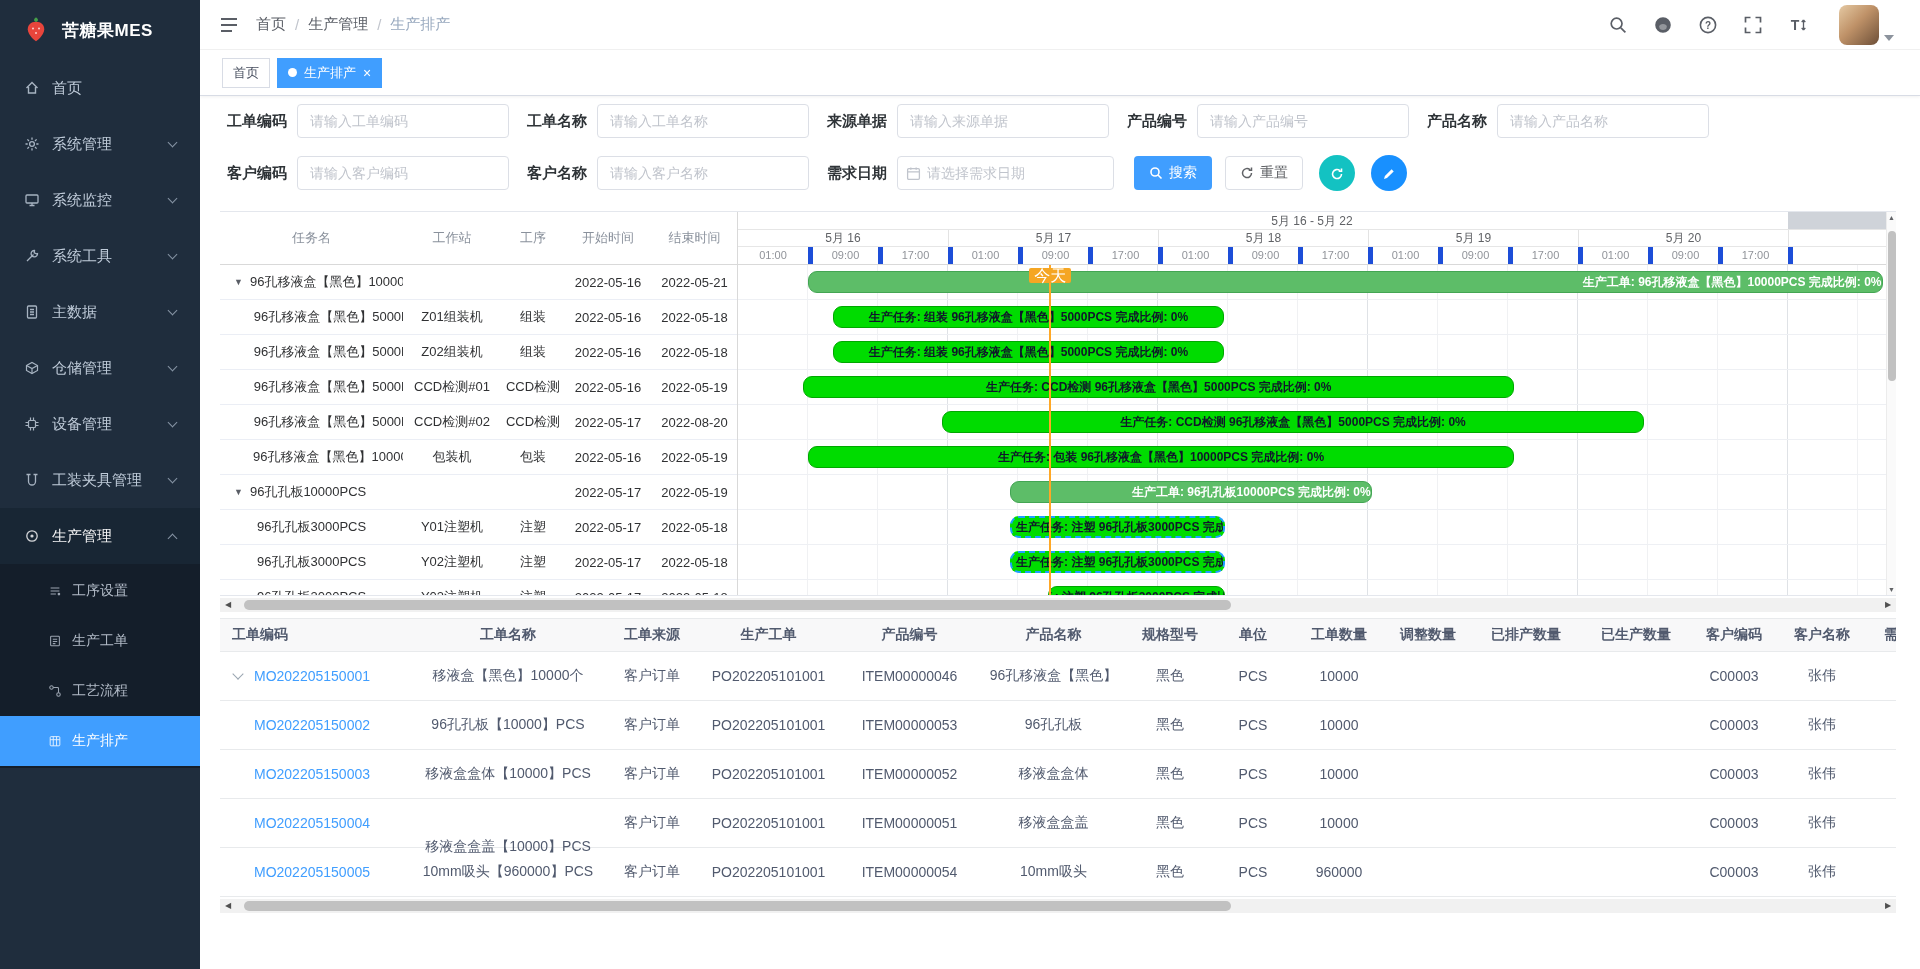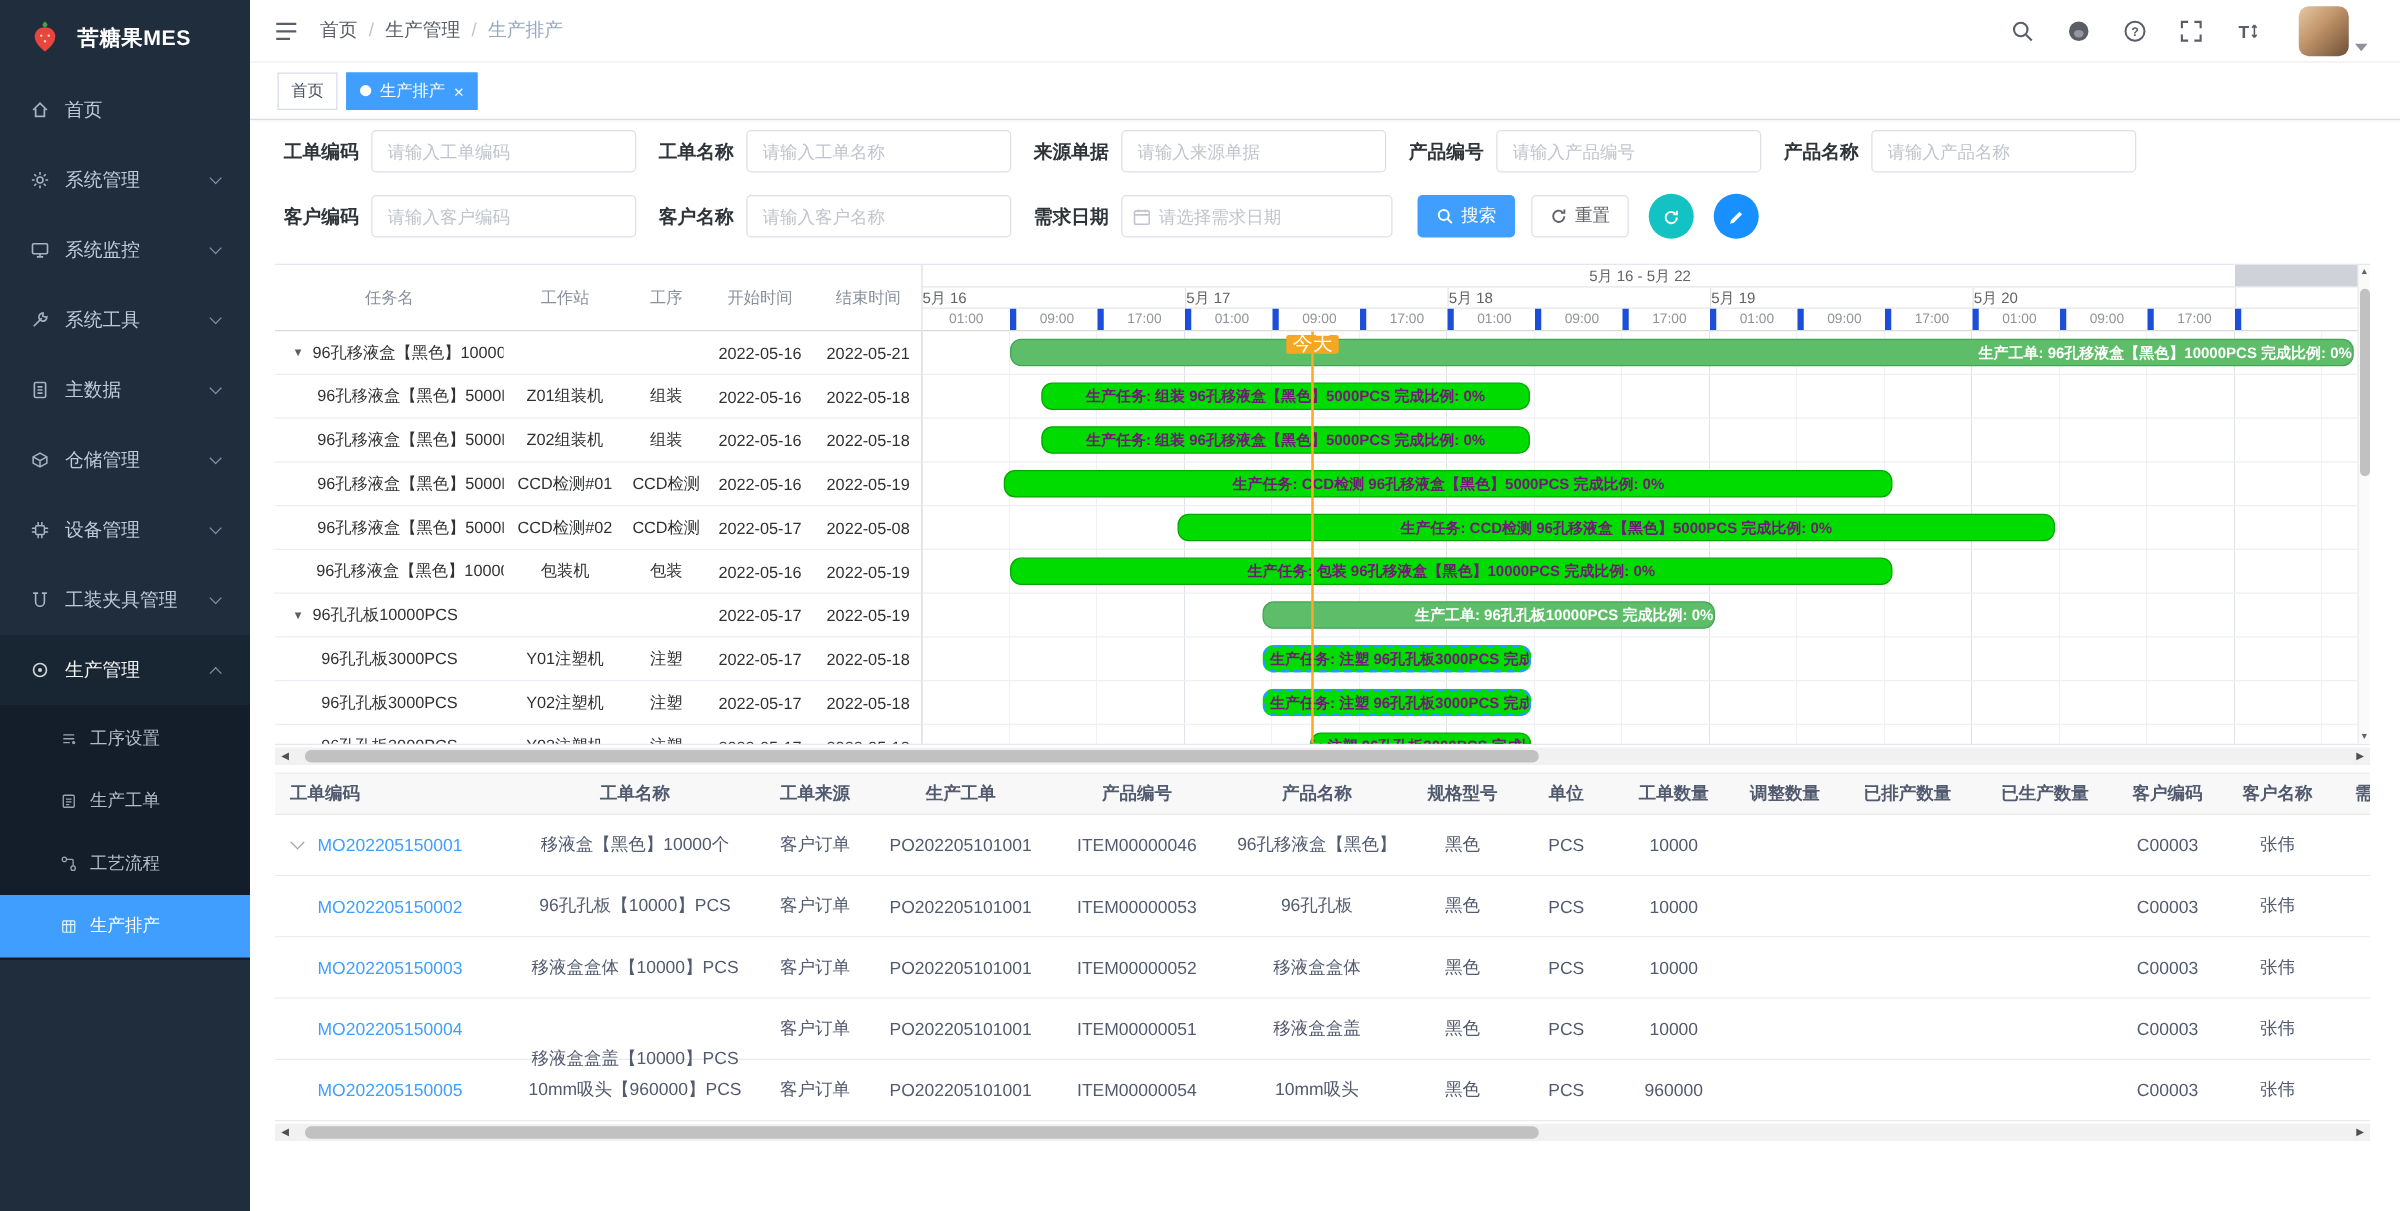--- a/index.html
+++ b/index.html
@@ -81,35 +81,35 @@
   .g-cell.name{display:flex;align-items:center;padding-left:14px;}
   .tri{font-style:normal;font-size:9px;color:#5a5e66;margin-right:7px;cursor:pointer;}
   .ind{display:inline-block;width:23px;}
   .nm{overflow:hidden;white-space:nowrap;}
 
   .timeline{flex:1;min-width:0;position:relative;}
   .t-head{height:53px;border-bottom:1px solid #d9d9d9;}
   .t-range{height:18px;line-height:18px;text-align:center;font-size:12px;color:#606266;border-bottom:1px solid #e6e6e6;position:relative;}
   .t-gray{position:absolute;right:0;top:0;width:98px;height:17px;background:#cfd3d9;}
   .t-days{height:17px;display:flex;border-bottom:1px solid #e6e6e6;}
-  .td-cell{flex:none;width:210px;text-align:left;font-size:12px;color:#606266;line-height:16px;border-left:1px solid #e3e3e3;}
+  .td-cell{flex:none;width:210px;text-align:center;font-size:12px;color:#606266;line-height:16px;border-left:1px solid #e3e3e3;}
   .td-cell:first-child{border-left:none;}
   .td-cell.gray-rest{width:98px;}
   .t-hours{height:17px;display:flex;}
   .th-cell{flex:none;width:70px;text-align:center;font-size:11px;color:#909399;line-height:16px;border-left:5px solid #1d4ed8;}
   .th-cell:first-child{border-left:none;}
   .th-cell.rest{width:98px;}
   .t-body{position:relative;height:330px;overflow:hidden;
     background-image:
       repeating-linear-gradient(90deg, transparent 0 209px, #dfe2e6 209px 210px),
       repeating-linear-gradient(90deg, transparent 0 69px, #f0f1f3 69px 70px);}
   .t-row{height:35px;position:relative;border-bottom:1px solid #eef0f4;}
   .bar{position:absolute;top:6px;height:22px;border-radius:9px;display:flex;align-items:center;justify-content:center;font-size:12px;font-weight:bold;overflow:hidden;white-space:nowrap;cursor:pointer;z-index:1;}
   .bar.order{background:#5dbd68;border:1px solid #43a553;color:#fff;justify-content:flex-end;}
-  .bar.task{background:#00dc00;border:1px solid #00a800;color:#701a75;}
+  .bar.task{background:#00dc00;border:1px solid #00a800;color:#0f172a;}
   .bar.selected{border:2px dashed #1e9fff;justify-content:flex-start;padding-left:4px;}
   .bar-label{white-space:nowrap;}
   .today-line{position:absolute;top:0;bottom:0;width:2px;background:#ffa726;z-index:3;transform:translateX(-1px);}
   .today-label{position:absolute;top:3px;transform:translateX(-50%);background:#f5a623;color:#fff;font-size:16px;line-height:15px;padding:0 5px;border-radius:2px;z-index:4;}
 
   .vscroll{width:10px;min-width:10px;background:#fafafa;border-left:1px solid #ececec;display:flex;flex-direction:column;align-items:center;}
   .v-arrow{font-size:7px;color:#606266;line-height:11px;cursor:pointer;}
   .v-track{flex:1;width:100%;position:relative;}
   .v-thumb{position:absolute;top:8px;left:1px;width:8px;height:150px;background:#c1c1c1;border-radius:4px;cursor:pointer;}
 
@@ -467,21 +467,21 @@
               <span class="g-cell c" style="width: 87px;">2022-05-19</span>
             </div>
             <div class="g-row">
               <span class="g-cell name" style="width: 183px;">
                 <span class="ind"></span>
                 <span class="nm">96孔移液盒【黑色】5000PCS</span>
               </span>
               <span class="g-cell c" style="width: 98px;">CCD检测#02</span>
               <span class="g-cell c" style="width: 64px;">CCD检测</span>
               <span class="g-cell c" style="width: 86px;">2022-05-17</span>
-              <span class="g-cell c" style="width: 87px;">2022-05-08</span>
+              <span class="g-cell c" style="width: 87px;">2022-08-20</span>
             </div>
             <div class="g-row">
               <span class="g-cell name" style="width: 183px;">
                 <span class="ind"></span>
                 <span class="nm">96孔移液盒【黑色】10000PCS</span>
               </span>
               <span class="g-cell c" style="width: 98px;">包装机</span>
               <span class="g-cell c" style="width: 64px;">包装</span>
               <span class="g-cell c" style="width: 86px;">2022-05-16</span>
               <span class="g-cell c" style="width: 87px;">2022-05-19</span>

